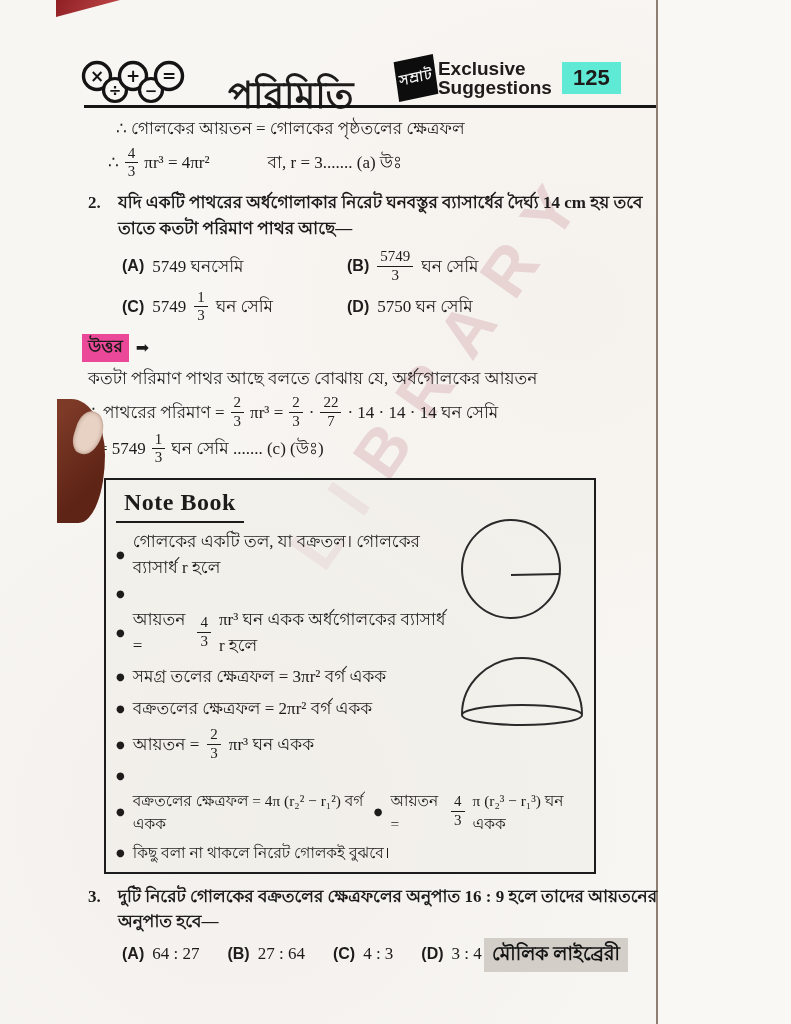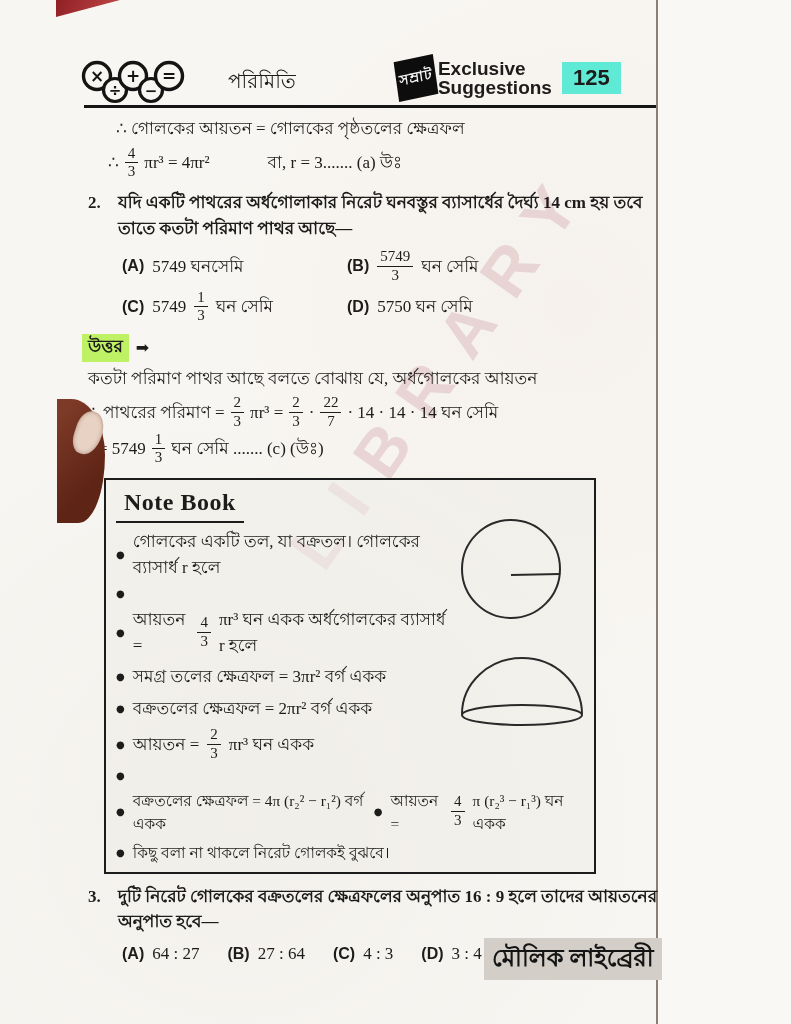--- a/index.html
+++ b/index.html
@@ -38,21 +38,21 @@
   .watermark {
     position:absolute; left:205px; top:330px; width:470px; text-align:center;
     transform:rotate(-55deg);
     font-family:"Liberation Sans",sans-serif; font-weight:bold;
     font-size:66px; letter-spacing:26px; color:rgba(198,142,148,0.30);
     pointer-events:none; white-space:nowrap;
   }
 
   
   .logo { position:absolute; left:78px; top:58px; }
-  .page-title { position:absolute; left:228px; top:66px; font-size:20px; font-weight:normal; }
+  .page-title { position:absolute; left:228px; top:66px; font-size:37px; font-weight:bold; }
   .badge { position:absolute; left:396px; top:58px; display:flex; align-items:center; }
   .brand-chip {
     background:#0d0d0d; color:#f3f3f3; font-weight:bold; font-size:14px;
     padding:8px 3px; transform:rotate(-8deg) skewY(-4deg); letter-spacing:1px;
   }
   .excl { font-family:"Liberation Sans",sans-serif; font-weight:bold; font-size:19px; line-height:1.02; margin-left:2px; }
   .page-num {
     margin-left:10px; background:#5eead4; font-family:"Liberation Sans",sans-serif;
     font-weight:bold; font-size:22px; padding:3px 11px;
   }
@@ -70,21 +70,21 @@
   .sol1-l2 { margin-left:20px; margin-top:4px; }
   .sol1-tail { margin-left:52px; }
 
   .question { display:flex; margin-top:10px; font-weight:bold; }
   .q-num { width:30px; flex:none; }
   .opt-grid { display:grid; grid-template-columns:225px 1fr; row-gap:6px; margin:8px 0 10px 34px; }
   .opt { display:flex; align-items:center; gap:8px; }
   .opt-label { font-weight:bold; font-family:"Liberation Sans",sans-serif; font-size:16px; }
 
   .ans-row { display:flex; align-items:center; gap:7px; margin-top:8px; margin-left:-6px; }
-  .ans-chip { background:#bef264; font-weight:bold; padding:0 6px 2px; }
+  .ans-chip { background:#ec4899; font-weight:bold; padding:0 6px 2px; }
   .ans-arrow { font-family:"DejaVu Sans",sans-serif; font-size:16px; }
   .ml30 { margin-top:4px; }
   .ml14 { margin-left:10px; margin-top:2px; }
 
   
   .notebook {
     position:relative; margin:12px 0 0 16px; width:468px;
     border:2.5px solid #1c1c1c; padding:4px 10px 8px; background:rgba(238,236,231,0.55);
   }
   .nb-title { text-align:left; font-size:24px; font-weight:bold; letter-spacing:0.5px; }
@@ -94,21 +94,21 @@
   .nb-bullet { flex:none; font-size:10px; font-family:"DejaVu Sans",sans-serif; }
   .nb-diagrams { position:absolute; right:6px; top:36px; width:132px; }
   .nb-diagrams svg { display:block; }
   .nb-hemi { margin-top:28px; }
 
   .opt-row3 { display:flex; gap:0; margin:6px 0 8px 34px; }
   .opt-row3 .opt { margin-right:28px; }
 
   .footer-badge {
     position:absolute; left:484px; top:938px; background:#d3cfc8;
-    font-weight:bold; font-size:24px; padding:1px 8px; color:#141414;
+    font-weight:bold; font-size:19px; padding:1px 8px; color:#141414;
   }
 
   svg text { font-family:"DejaVu Sans",sans-serif; }
 </style>
 </head>
 <body>
 
 <div class="page">
   <div class="paper-noise"></div>
   <div class="right-page"></div>

